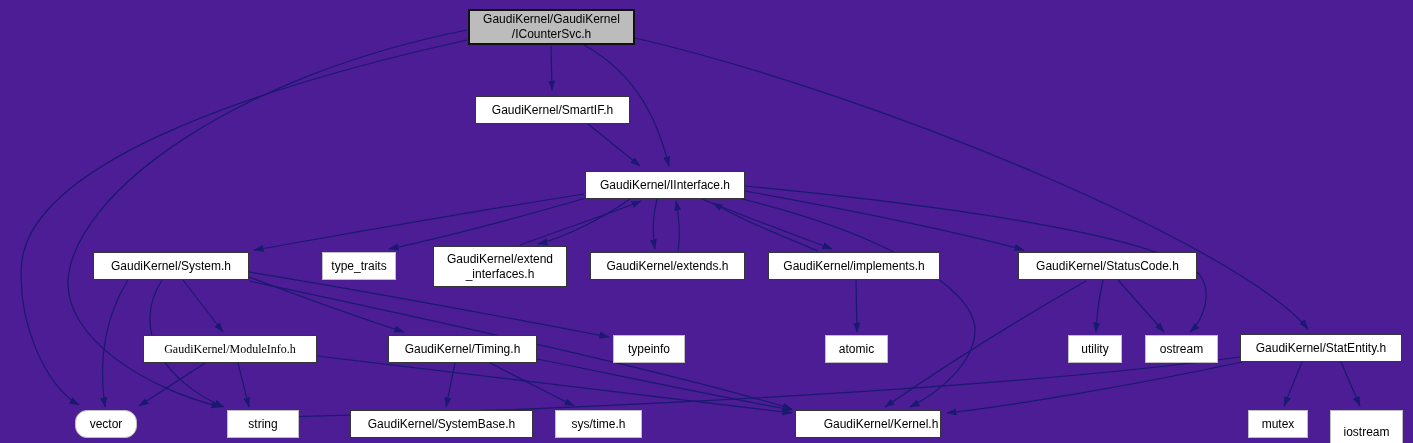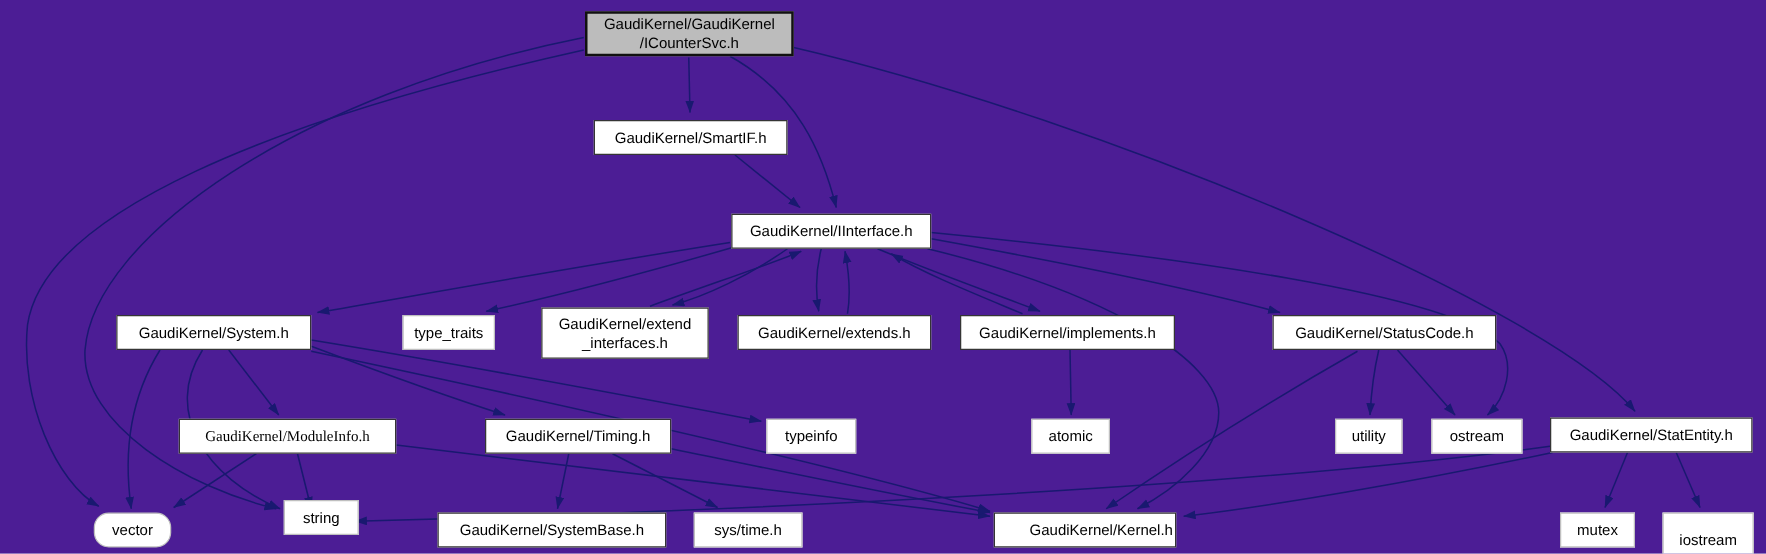--- a/index.html
+++ b/index.html
@@ -75,20 +75,20 @@
       <div class="node project" style="left: 768px; top: 252px; width: 172px; height: 28px;">GaudiKernel/implements.h</div>
       <div class="node project" style="left: 1018px; top: 252px; width: 179px; height: 28px;">GaudiKernel/StatusCode.h</div>
       <div class="node project" style="left: 143px; top: 335px; width: 174px; height: 28px; font-family: Liberation Serif, serif;">GaudiKernel/ModuleInfo.h</div>
       <div class="node project" style="left: 388px; top: 335px; width: 149px; height: 28px;">GaudiKernel/Timing.h</div>
       <div class="node system" style="left: 613px; top: 335px; width: 72px; height: 28px;">typeinfo</div>
       <div class="node system" style="left: 825px; top: 335px; width: 63px; height: 28px;">atomic</div>
       <div class="node system" style="left: 1068px; top: 335px; width: 54px; height: 28px;">utility</div>
       <div class="node system" style="left: 1145px; top: 335px; width: 73px; height: 28px;">ostream</div>
       <div class="node project" style="left: 1240px; top: 334px; width: 162px; height: 28px;">GaudiKernel/StatEntity.h</div>
       <div class="node system" style="left: 75px; top: 410px; width: 62px; height: 28px; border-radius: 12px;">vector</div>
-      <div class="node system" style="left: 227px; top: 400px; width: 60px; height: 28px;">string</div>
+      <div class="node system" style="left: 227px; top: 410px; width: 72px; height: 28px;">string</div>
       <div class="node project" style="left: 350px; top: 410px; width: 183px; height: 28px;">GaudiKernel/SystemBase.h</div>
       <div class="node system" style="left: 555px; top: 410px; width: 87px; height: 28px;">sys/time.h</div>
       <div class="node project" style="left: 795px; top: 410px; width: 146px; height: 28px; padding-left: 26px;">GaudiKernel/Kernel.h</div>
       <div class="node system" style="left: 1248px; top: 410px; width: 60px; height: 28px;">mutex</div>
       <div class="node system" style="left: 1330px; top: 410px; width: 73px; height: 44px;">iostream</div>
     </div>
 </div>
 
 </body></html>

